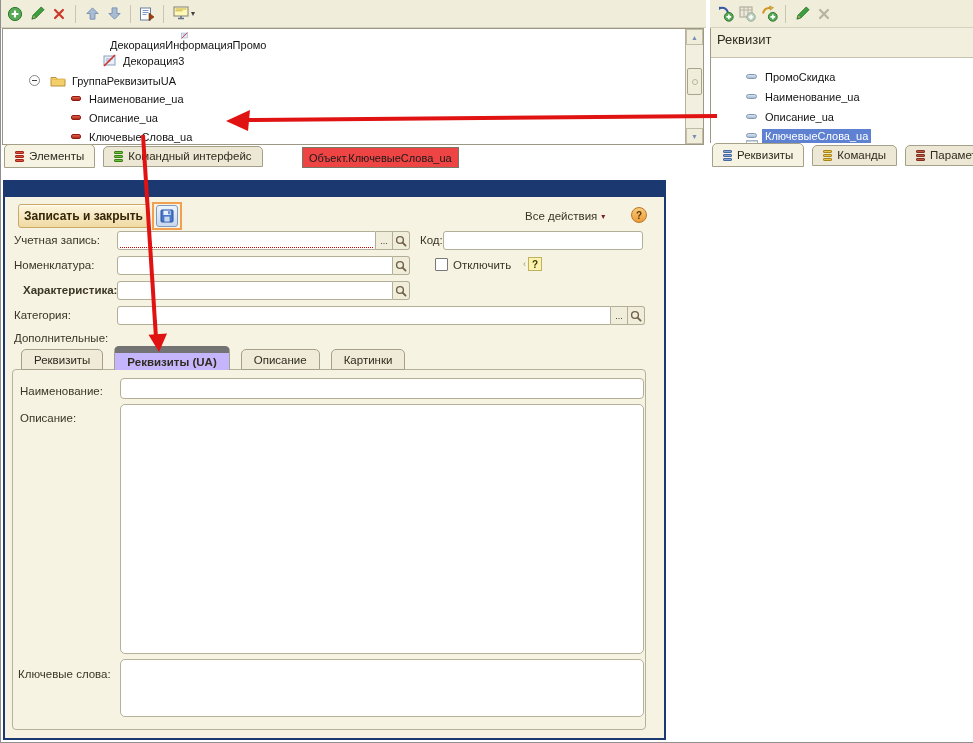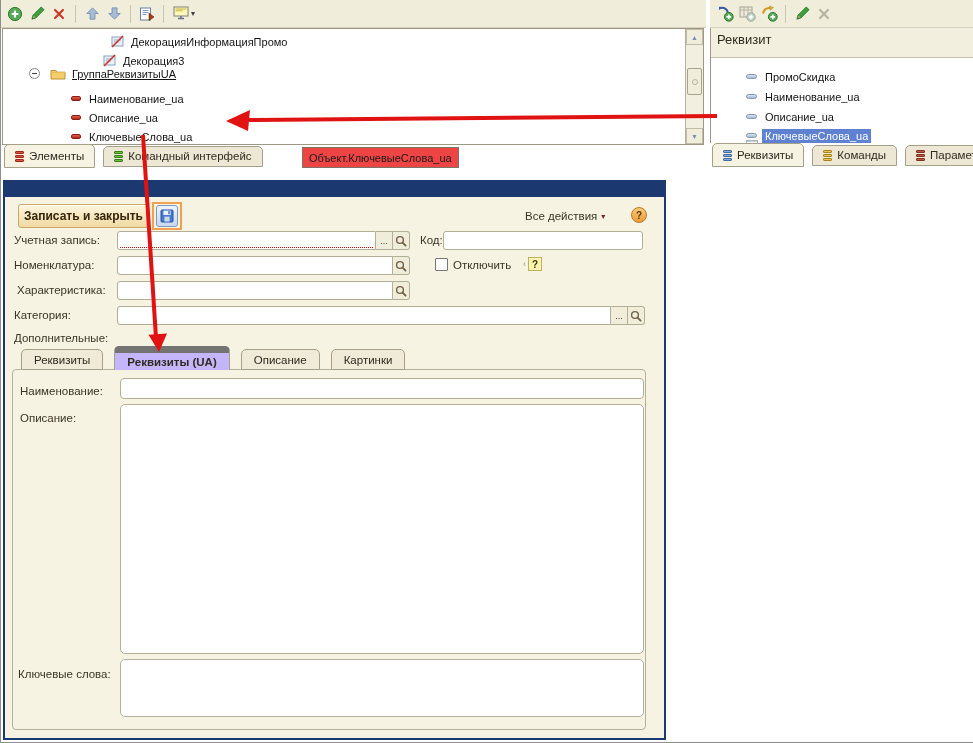--- a/index.html
+++ b/index.html
@@ -125,39 +125,39 @@
           <path d="M2.5 3h11M2.5 4.8h7" stroke="#C8B040"></path>
           <path d="M8 10v2M5 12.5h6" stroke="#607080" stroke-width="1.4"></path>
         </svg>
       <span class="caret">▾</span>
     </span>
   </div>
 
   <div class="view" style="left:2px; top:28px; width:702px; height:117px; display:flex;">
     <div style="position:relative; flex:1; overflow:hidden;" class="partial-rows">
 
-      <div class="trow" style="left:108px; top:3px;">
+      <div class="trow" style="left:100px; top:3px;flex-direction:column;">
         <svg width="13" height="13" viewBox="0 0 13 13">
             <rect x="1" y="2" width="11" height="9" fill="#EAF0FA" stroke="#8AA0C0"></rect>
             <path d="M3 5h7M3 7h5" stroke="#98ACC8"></path>
             <path d="M1 12L12 1" stroke="#D03028" stroke-width="1.6"></path>
           </svg>
         <span style="margin-left:7px;">ДекорацияИнформацияПромо</span>
       </div>
 
       <div class="trow" style="left:100px; top:22px;">
         <svg width="13" height="13" viewBox="0 0 13 13">
             <rect x="1" y="2" width="11" height="9" fill="#EAF0FA" stroke="#8AA0C0"></rect>
             <path d="M3 5h7M3 7h5" stroke="#98ACC8"></path>
             <path d="M1 12L12 1" stroke="#D03028" stroke-width="1.6"></path>
           </svg>
         <span style="margin-left:7px;">Декорация3</span>
       </div>
 
-      <div class="trow" style="left:26px; top:35px;text-decoration:underline;">
+      <div class="trow" style="left:26px; top:42px;">
         <span class="expander"></span>
         <svg width="16" height="12" viewBox="0 0 16 12" style="margin-left:10px;">
             <path d="M1 2.5h5l1.2 1.7H15V11H1z" fill="#F4CE6A" stroke="#B8923C"></path>
             <path d="M1 4.5h14" stroke="#E8BE50"></path>
           </svg>
         <span style="margin-left:6px;">ГруппаРеквизитыUA</span>
       </div>
 
       <div class="trow" style="left:68px; top:60px;">
         <span class="dash-red"></span>
@@ -351,21 +351,21 @@
     </div>
     <span class="chk" style="position:absolute; left:430px; top:76px;"></span>
     <span class="lbl" style="position:absolute; left:448px; top:77px;">Отключить</span>
     <div class="abs" style="left:518px; top:75px; display:flex; align-items:center;">
       <span class="q-tail">‹</span>
       <span class="q-icon">
           <span>?</span>
         </span>
     </div>
 
-    <span class="lbl" style="position:absolute; left:12px; top:102px;">Характеристика:</span>
+    <span class="lbl" style="position:absolute; left:18px; top:102px;font-weight:bold;">Характеристика:</span>
     <div class="fgroup" style="left:112px; top:99px; width:293px;">
       <span class="fin"></span>
       <span class="fbtn">
         <svg width="12" height="12" viewBox="0 0 12 12">
             <circle cx="5" cy="5" r="3.4" fill="none" stroke="#706048" stroke-width="1.4"></circle>
             <path d="M7.6 7.6l3 3" stroke="#706048" stroke-width="1.8" stroke-linecap="round"></path>
           </svg>
       </span>
     </div>
 

